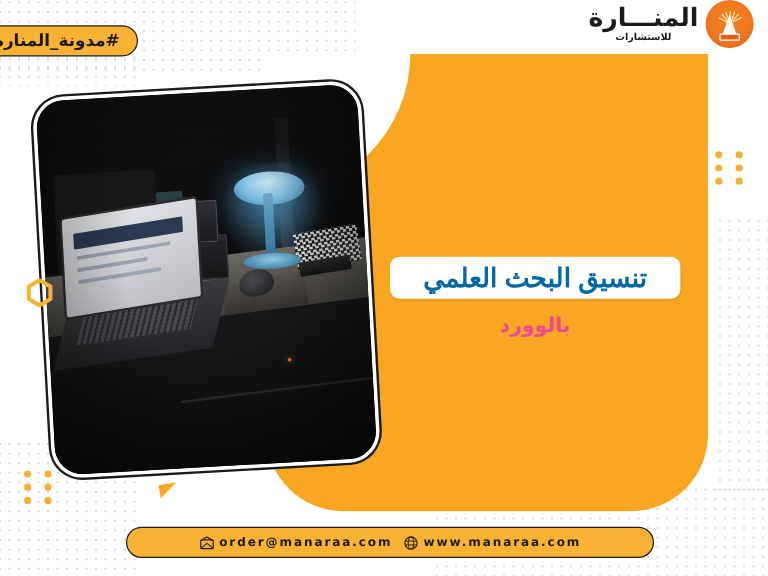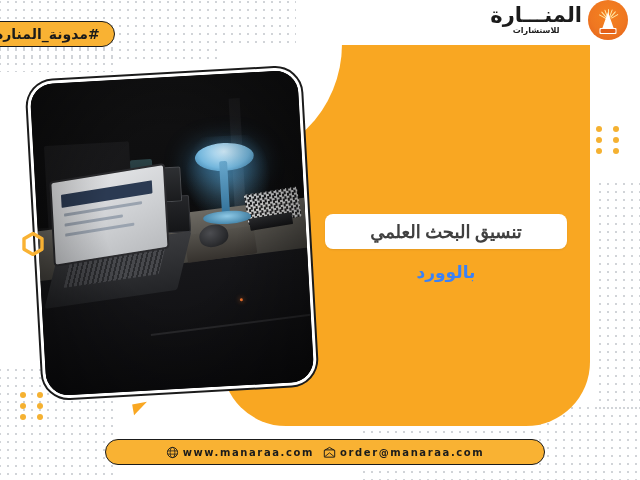--- a/index.html
+++ b/index.html
@@ -172,29 +172,29 @@
       background:radial-gradient(ellipse at 50% 45%, rgba(0,0,0,0) 35%, rgba(0,0,0,.55) 100%);}
 
   
   .title-pill{
     position:absolute;left:325px;top:214px;width:242px;height:35px;
     background:#ffffff;border-radius:8px;
     display:flex;align-items:center;justify-content:center;
     z-index:7;box-shadow:0 1px 2px rgba(0,0,0,.08);
   }
   .title-pill span{
-    font-size:18px;font-weight:700;color:#404040;direction:rtl;
-    white-space:nowrap;font-family:Liberation Serif, serif;
+    font-size:22px;font-weight:700;color:#0369a1;direction:rtl;
+    white-space:nowrap;font-family:Liberation Sans, sans-serif;
   }
   .subtitle{
     position:absolute;left:325px;top:262px;width:242px;
     text-align:center;z-index:7;
   }
   .subtitle span{
-    font-size:17px;font-weight:700;color:#3b82f6;direction:rtl;
+    font-size:17px;font-weight:700;color:#ec4899;direction:rtl;
     font-family:"DejaVu Sans",sans-serif;
   }
 
   
   .hexagon{
     position:absolute;left:21px;top:232px;width:24px;height:24px;z-index:6;
   }
   .dotgrid{position:absolute;z-index:6;display:grid;grid-template-columns:repeat(2,1fr);
       grid-auto-rows:10px;column-gap:11px;row-gap:1px;}
   .dotgrid i{width:6px;height:6px;border-radius:50%;background:#f5b131;display:block;}
@@ -325,32 +325,32 @@
   </div>
   <div class="subtitle">
     <span>بالوورد</span>
   </div>
 
   <div class="contact">
 
 
     <div class="ci">
       <svg width="13" height="13" viewBox="0 0 24 24">
+        <rect x="2.4" y="7.2" width="19.2" height="13.4" rx="1.6" fill="none" stroke="#1b1b1b" stroke-width="1.8"></rect>
+        <path d="M2.4 20.4L12 12.6l9.6 7.8" fill="none" stroke="#1b1b1b" stroke-width="1.6"></path>
+        <path d="M2.6 8.2L12 2.6l9.4 5.6" fill="none" stroke="#1b1b1b" stroke-width="1.8" stroke-linejoin="round"></path>
+      </svg>
+      <span>order@manaraa.com</span>
+    </div>
+
+    <div class="ci">
+      <svg width="13" height="13" viewBox="0 0 24 24">
         <circle cx="12" cy="12" r="9.4" fill="none" stroke="#1b1b1b" stroke-width="1.7"></circle>
         <ellipse cx="12" cy="12" rx="4.3" ry="9.4" fill="none" stroke="#1b1b1b" stroke-width="1.4"></ellipse>
         <path d="M2.8 9h18.4M2.8 15h18.4" stroke="#1b1b1b" stroke-width="1.4" fill="none"></path>
         <path d="M14.5 15.5l3.6 3.6-1.5 1.5z" fill="#1b1b1b"></path>
       </svg>
       <span>www.manaraa.com</span>
     </div>
 
-    <div class="ci">
-      <svg width="13" height="13" viewBox="0 0 24 24">
-        <rect x="2.4" y="7.2" width="19.2" height="13.4" rx="1.6" fill="none" stroke="#1b1b1b" stroke-width="1.8"></rect>
-        <path d="M2.4 20.4L12 12.6l9.6 7.8" fill="none" stroke="#1b1b1b" stroke-width="1.6"></path>
-        <path d="M2.6 8.2L12 2.6l9.4 5.6" fill="none" stroke="#1b1b1b" stroke-width="1.8" stroke-linejoin="round"></path>
-      </svg>
-      <span>order@manaraa.com</span>
-    </div>
-
   </div>
 
 </div>
 
 </body></html>

